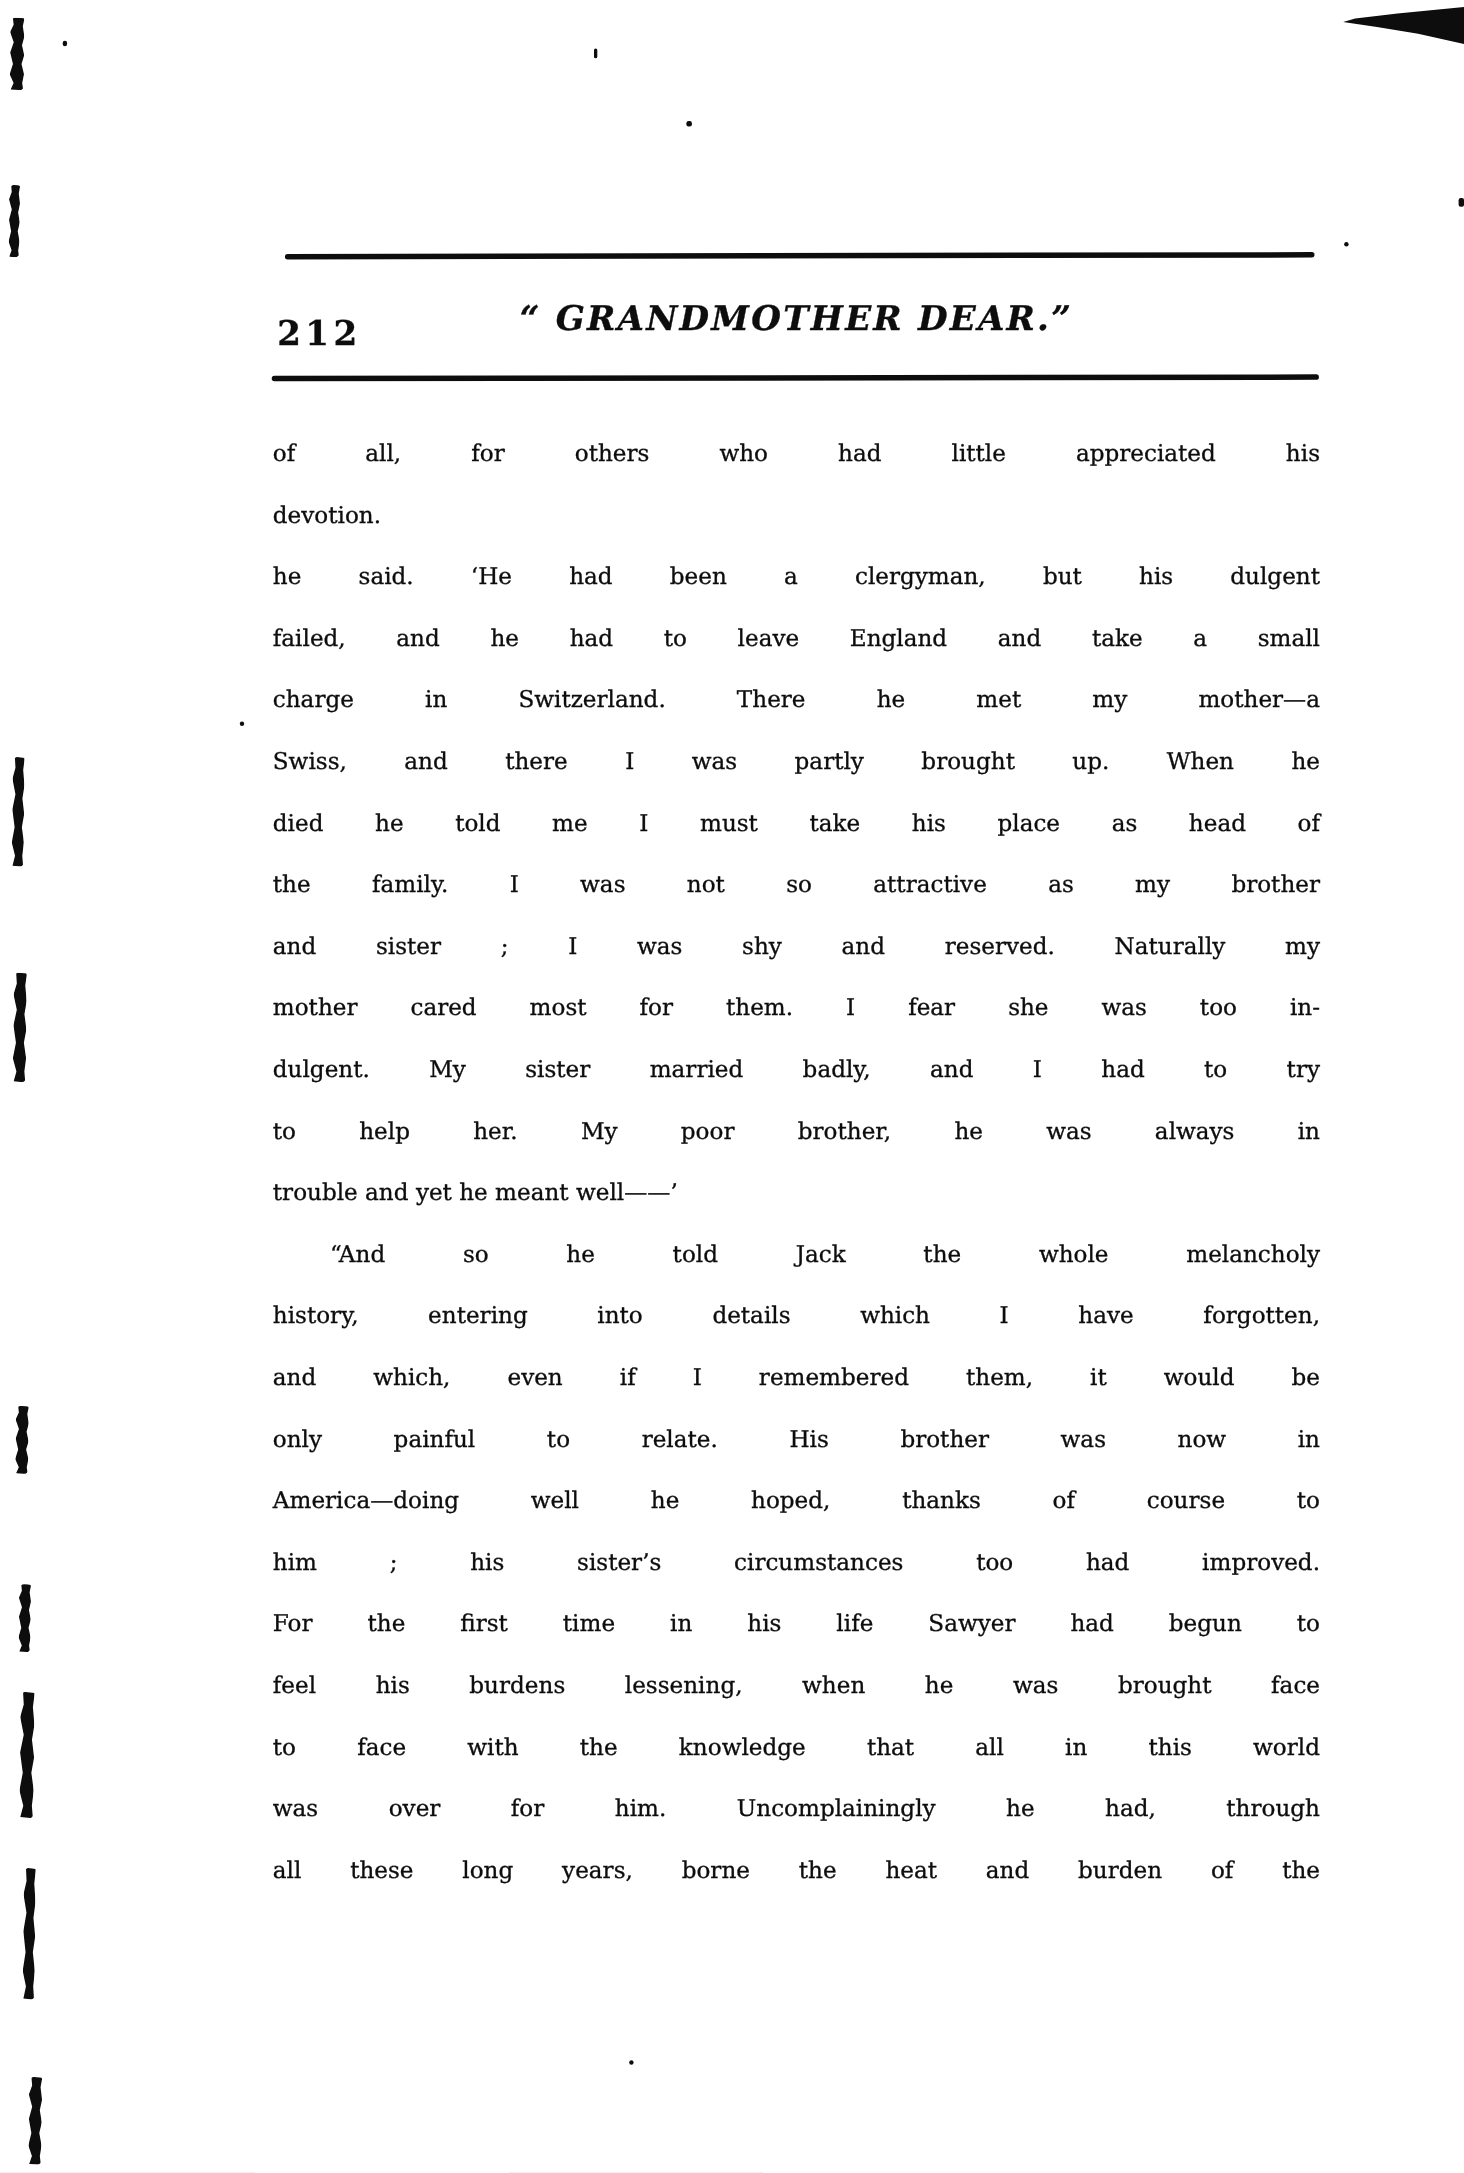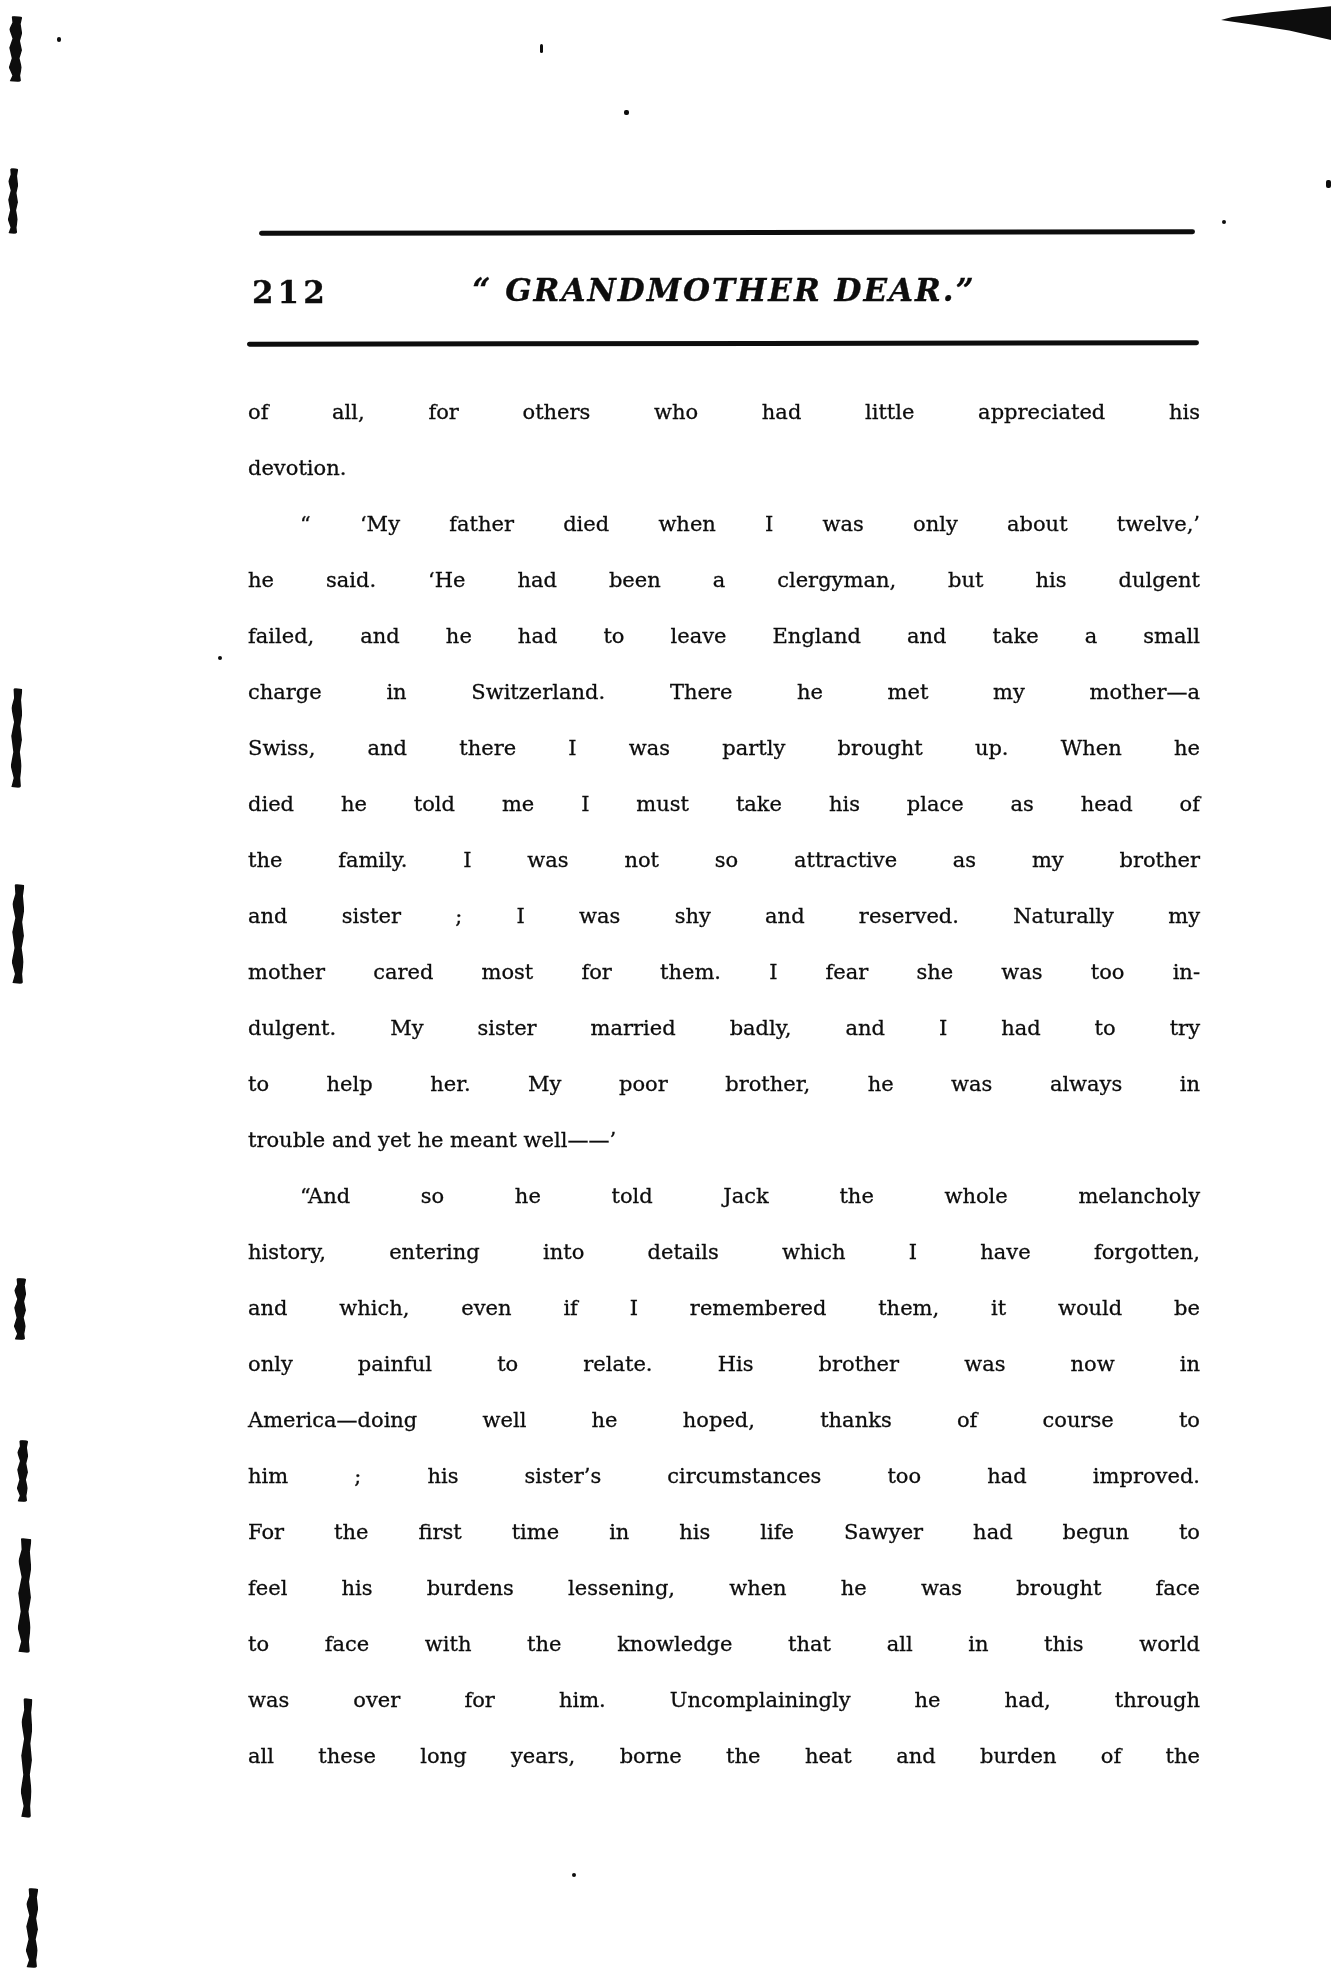--- a/index.html
+++ b/index.html
@@ -12,21 +12,21 @@
     font-family:"DejaVu Serif", "Liberation Serif", serif;
     -webkit-text-stroke:0.3px #0d0d0d;
   }
 
   
   .rule { position:absolute; background:#0d0d0d; height:5px; border-radius:3px; }
   .rule-top    { left:259px; top:230px; width:936px; transform:rotate(-0.10deg); }
   .rule-bottom { left:247px; top:341px; width:952px; transform:rotate(-0.08deg); }
   .running-head { position:absolute; left:248px; top:264px; width:952px; height:48px; }
   .pagenum {
-    position:absolute; left:4px; top:10px;
+    position:absolute; left:4px; top:22px;
     font-size:31px; font-weight:700; letter-spacing:4px;
   }
   .title {
     position:absolute; left:0; right:0; top:8px;
     text-align:center;
     font-style:italic; font-weight:700;
     font-size:31px; letter-spacing:2px;
     white-space:nowrap;
   }
 
@@ -63,21 +63,20 @@
   <div class="running-head">
     <span class="pagenum">212</span>
     <span class="title">“ GRANDMOTHER DEAR.”</span>
   </div>
 
   <div class="rule rule-bottom"></div>
 
   <div class="body-text">
       <div class="line">of all, for others who had little appreciated his</div>
       <div class="line short">devotion.</div>
-      <div class="line indent">“ ‘My father died when I was only about twelve,’</div>
       <div class="line">he said. ‘He had been a clergyman, but his dulgent</div>
       <div class="line">failed, and he had to leave England and take a small</div>
       <div class="line">charge in Switzerland. There he met my mother—a</div>
       <div class="line">Swiss, and there I was partly brought up. When he</div>
       <div class="line">died he told me I must take his place as head of</div>
       <div class="line">the family. I was not so attractive as my brother</div>
       <div class="line">and sister ; I was shy and reserved. Naturally my</div>
       <div class="line">mother cared most for them. I fear she was too in-</div>
       <div class="line">dulgent. My sister married badly, and I had to try</div>
       <div class="line">to help her. My poor brother, he was always in</div>

